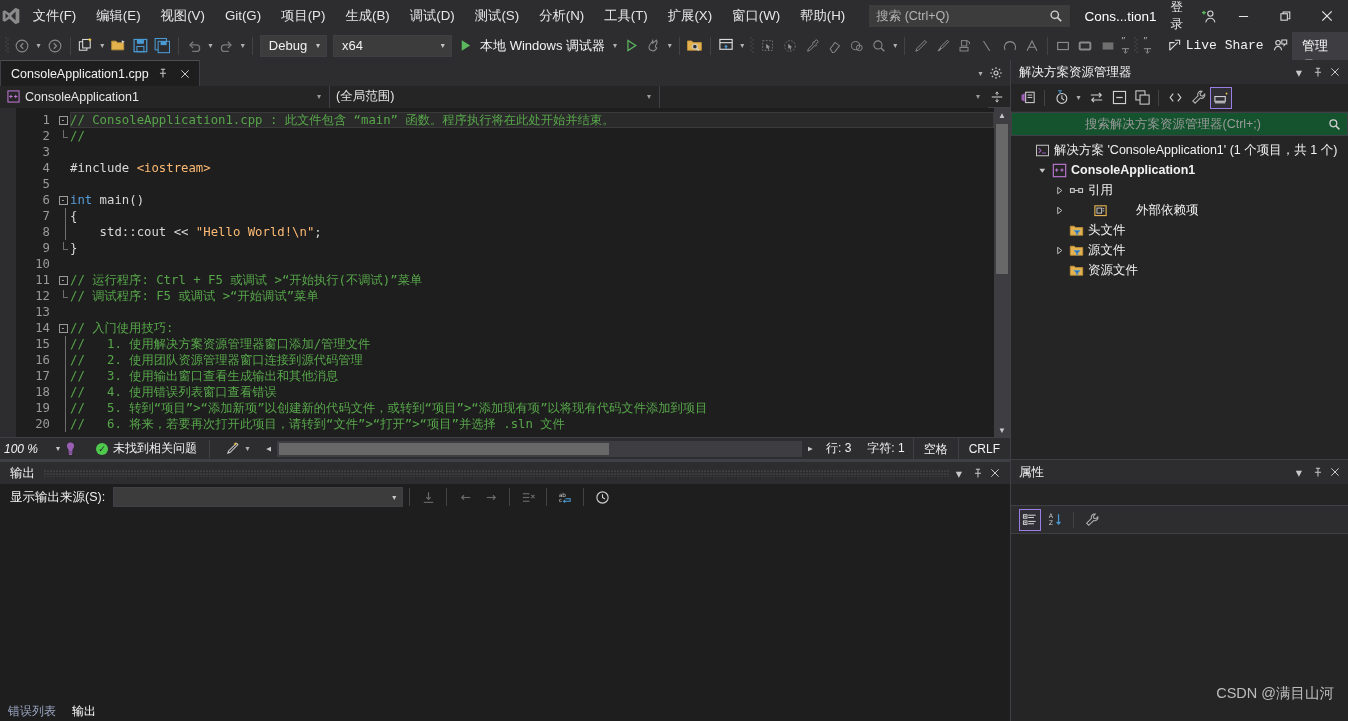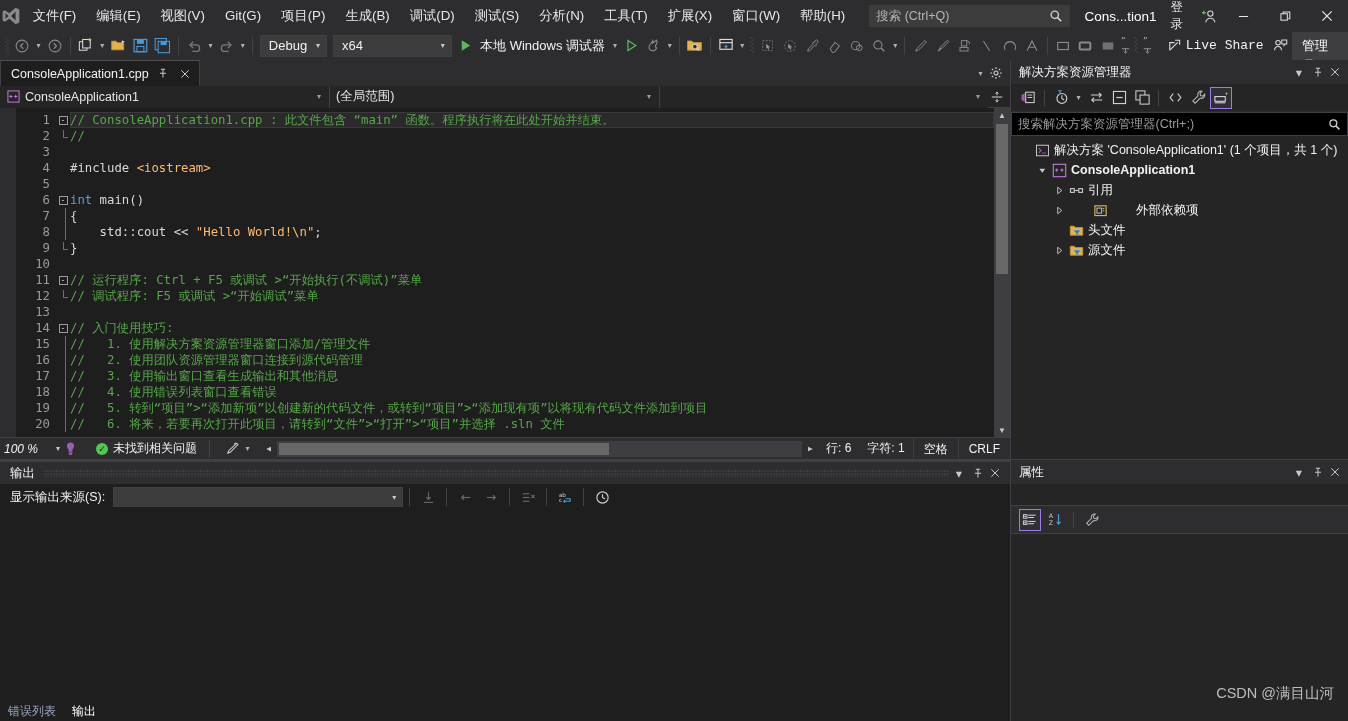--- a/index.html
+++ b/index.html
@@ -136,21 +136,21 @@
   .btab.active { color:#ffffff; }
 
   
   .pnl-title { height:24px; flex:0 0 24px; background:#2d2d30; display:flex; align-items:center; padding-left:8px; font-size:12.5px; color:#f1f1f1; }
   .pnl-title .pt-spacer { flex:1; }
   .pnl-title .pt-btn { width:18px; height:24px; display:flex; align-items:center; justify-content:center; color:#c8c8c8; }
   .se-toolbar { height:28px; flex:0 0 28px; background:#252526; display:flex; align-items:center; padding-left:6px; gap:1px; border-bottom:1px solid #2d2d30;}
   .se-btn { width:22px; height:22px; display:flex; align-items:center; justify-content:center; border:1px solid transparent; }
   .se-btn.selected { border-color:#9a7ee6; background:#2f2f35; }
   .se-sep { width:1px; height:16px; background:#434346; margin:0 4px; }
-  .se-search { height:24px; flex:0 0 24px; background:#000000; border:1px solid #3f3f46; display:flex; align-items:center; padding:0 6px; color:#9a9a9a; font-size:12.5px; }
+  .se-search { height:24px; flex:0 0 24px; background:#14532d; border:1px solid #3f3f46; display:flex; align-items:center; padding:0 6px; color:#9a9a9a; font-size:12.5px;text-align:center; }
   .se-search .ss-txt { flex:1; }
   .se-tree { flex:1; background:#252526; padding-top:4px; overflow:hidden; font-size:12.5px; }
   .tr { height:20px; display:flex; align-items:center; white-space:nowrap; }
   .tw { width:16px; height:20px; display:flex; align-items:center; justify-content:center; color:#c8c8c8; font-size:8px; }
   .ticon { width:18px; height:20px; display:flex; align-items:center; justify-content:center; margin-right:3px; }
   .tlabel { color:#f1f1f1; }
   .tlabel.bold { font-weight:bold; }
   .props-panel { height:262px; flex:0 0 262px; background:#252526; border-top:1px solid #3f3f46; display:flex; flex-direction:column; position:relative; }
   .props-sub { height:22px; flex:0 0 22px; background:#252526; border-bottom:1px solid #3f3f46;}
   .props-toolbar { height:28px; flex:0 0 28px; background:#2d2d30; display:flex; align-items:center; padding-left:8px; gap:3px; border-bottom:1px solid #3f3f46;}
@@ -649,21 +649,21 @@
               <path d="M11 1.2l.6 1.2 1.2.6-1.2.6-.6 1.2-.6-1.2-1.2-.6 1.2-.6Z" fill="#e8c44a"></path>
             </svg>
         </div>
         <div class="tb-arrow">▾</div>
         <div style="width:8px;"></div>
         <div class="vs-up" style="width:14px;transform:rotate(-90deg);">▲</div>
         <div class="hscroll">
           <div class="hthumb" style="left:2px;width:330px;"></div>
         </div>
         <div class="vs-up" style="width:14px;transform:rotate(90deg);">▲</div>
-        <div class="st-item">行: 6</div>
+        <div class="st-item">行: 3</div>
         <div class="st-item">字符: 1</div>
         <div class="st-cell">空格</div>
         <div class="st-cell">CRLF</div>
       </div>
 
       <div class="outpanel">
         <div class="panel-head">
           <span>输出</span>
           <span class="ph-dots">
             <svg width="100%" height="24" preserveAspectRatio="none">
@@ -902,20 +902,30 @@
                 <path d="M3 1.4 7.6 5 3 8.6Z" fill="none" stroke="#c8c8c8" stroke-width="1"></path>
               </svg>
             </span>
             <span class="ticon">
               <svg width="15" height="15" viewBox="0 0 16 16">
                 <path d="M1.4 13V3.4h4.2l1.3 1.5h7.7V13Z" fill="#e3b24f" stroke="#c5933a" stroke-width="0.9"></path>
                 <path d="M5.4 8h6.4l-2.5 2.6v2.4l-1.4-.9v-1.5Z" fill="#2d6ea8" stroke="#4a9ad4" stroke-width="0.8"></path>
               </svg>
             </span>
             <span class="tlabel">源文件</span>
+          </div>
+          <div class="tr" style="padding-left: 40px;">
+            <span class="tw"></span>
+            <span class="ticon">
+              <svg width="15" height="15" viewBox="0 0 16 16">
+                <path d="M1.4 13V3.4h4.2l1.3 1.5h7.7V13Z" fill="#e3b24f" stroke="#c5933a" stroke-width="0.9"></path>
+                <path d="M5.4 8h6.4l-2.5 2.6v2.4l-1.4-.9v-1.5Z" fill="#2d6ea8" stroke="#4a9ad4" stroke-width="0.8"></path>
+              </svg>
+            </span>
+            <span class="tlabel">资源文件</span>
           </div>
         </div>
 
       <div class="props-panel">
         <div class="pnl-title">
           <span>属性</span>
           <span class="pt-spacer"></span>
           <span class="pt-btn">▾</span>
           <span class="pt-btn">
             <svg width="11" height="11" viewBox="0 0 12 12">

